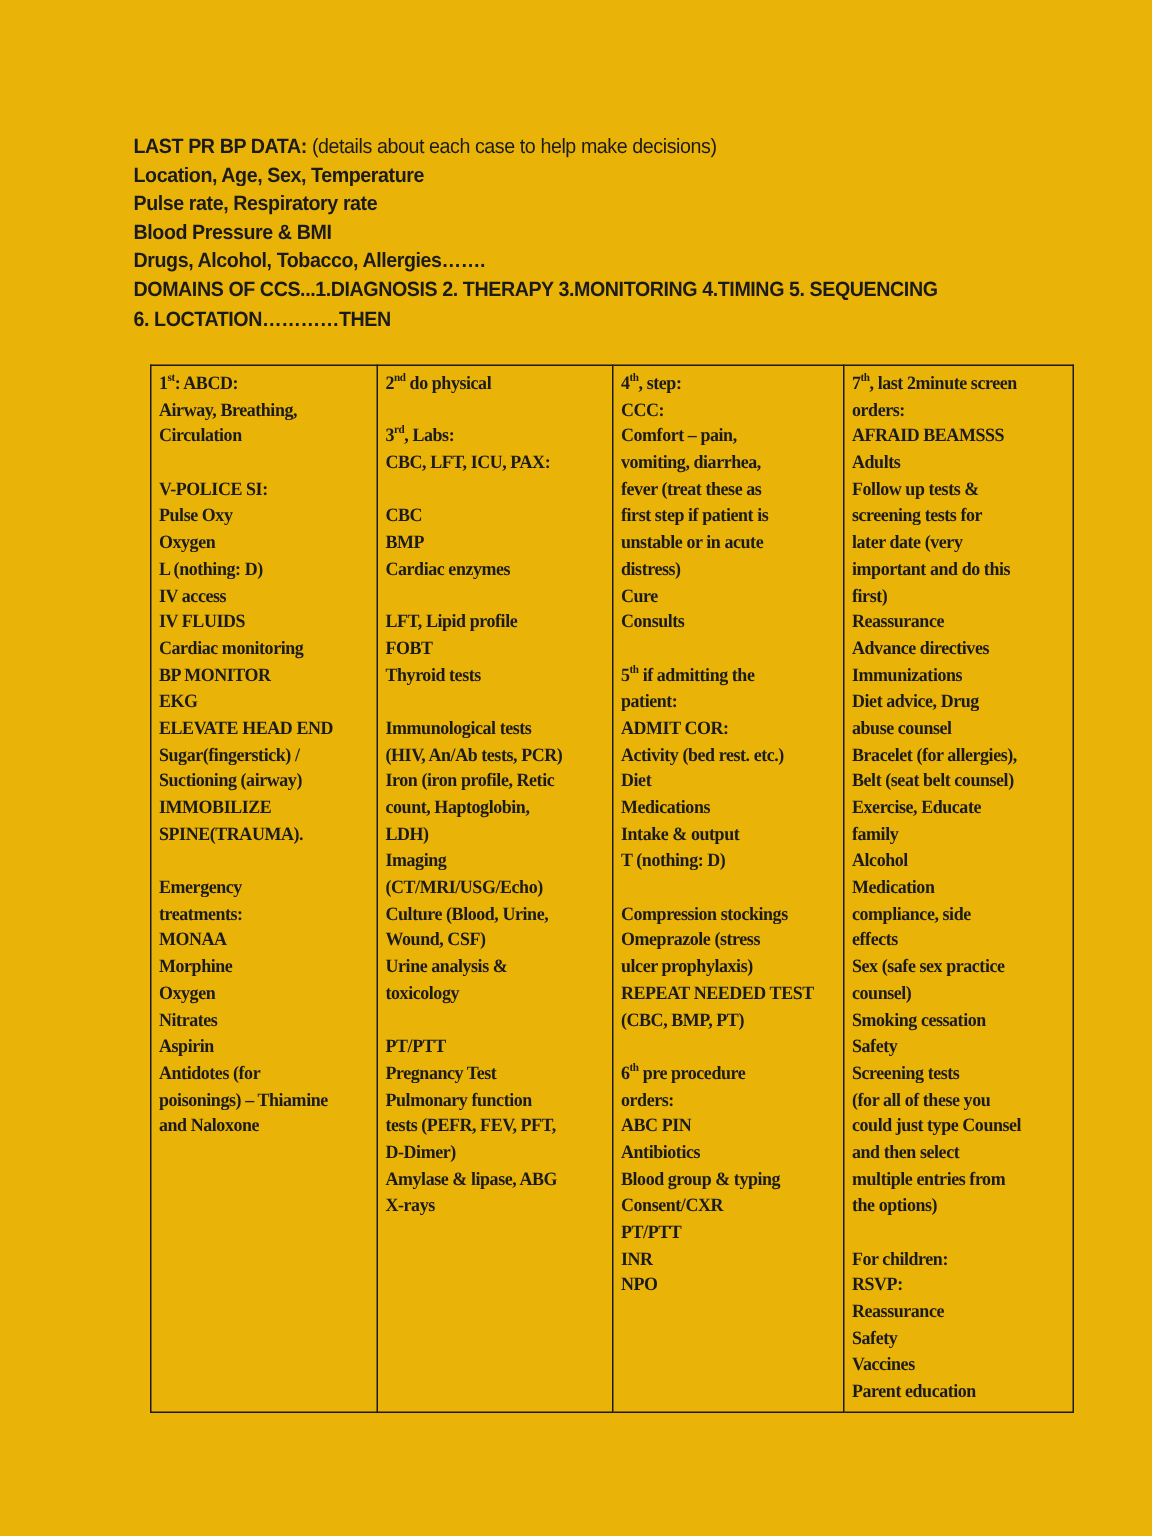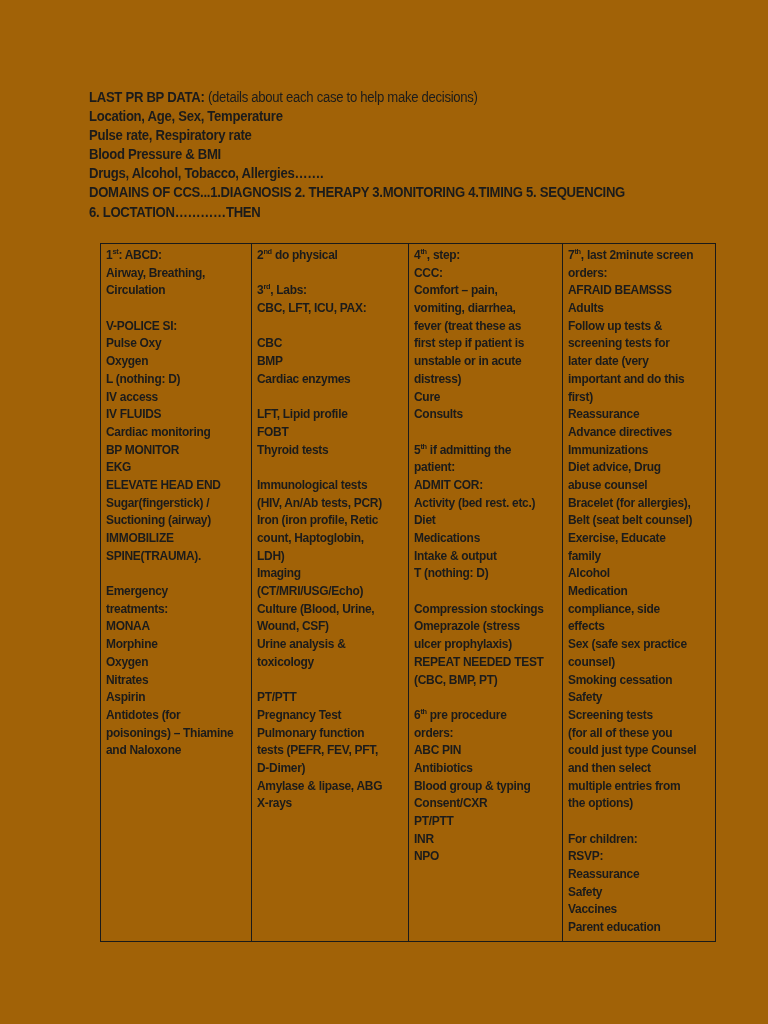--- a/index.html
+++ b/index.html
@@ -13,21 +13,21 @@
     position: relative;
     font-family: "Liberation Sans", sans-serif;
     color: #1b1b1b;
     overflow: hidden;
   }
   .doc-page {
     position: absolute;
     left: 0; top: 0;
     width: 768px;
     height: 1024px;
-    background: #a16207;
+    background: #eab308;
   }
   .doc-header {
     position: absolute;
     left: 89px;
     top: 88px;
     width: 600px;
   }
   .h-line {
     font-size: 13.8px;
     line-height: 19.1px;
@@ -39,20 +39,21 @@
   }
   .h-line .b { font-weight: 700; }
   .h-line .r { font-weight: 400; }
   table.notes-table {
     position: absolute;
     left: 100px;
     top: 243px;
     width: 583px;
     border-collapse: collapse;
     table-layout: fixed;
+    font-family: Liberation Serif, serif;
   }
   table.notes-table td {
     border: 1.6px solid #1a1a1a;
     vertical-align: top;
     padding: 3px 2px 4px 5px;
   }
   table.notes-table td:nth-child(1) { width: 143px; }
   table.notes-table td:nth-child(2) { width: 149px; }
   table.notes-table td:nth-child(3) { width: 146px; margin-left: 28px; }
   table.notes-table td:nth-child(4) { width: 145px; margin-left: 24px; }

